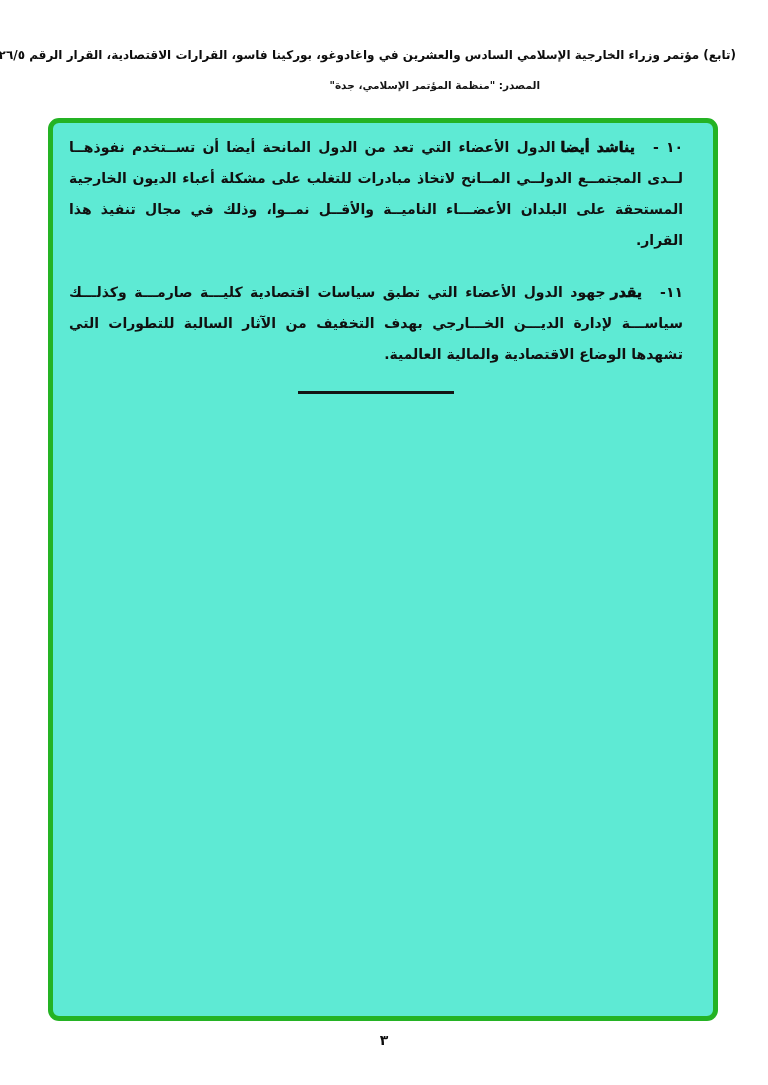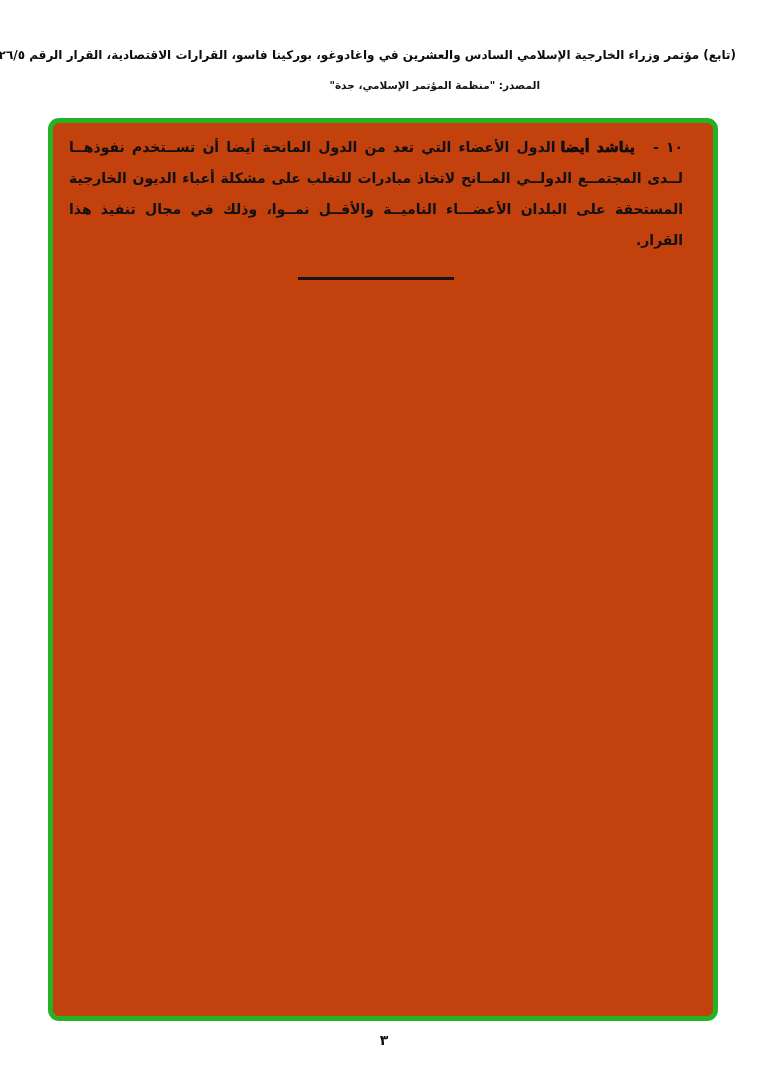--- a/index.html
+++ b/index.html
@@ -33,21 +33,21 @@
     color: #141414;
     white-space: nowrap;
   }
 
   .highlight-box {
     position: absolute;
     left: 48px; top: 118px;
     width: 670px; height: 903px;
     border: 5px solid #24b324;
     border-radius: 11px;
-    background: #c2410c;
+    background: #5eead4;
     padding: 9px 30px 0 16px;
   }
 
   .res-item {
     direction: rtl;
     text-align: justify;
     font-size: 14px;
     line-height: 31px;
     color: #101010;
     font-weight: bold;
@@ -88,20 +88,23 @@
   <div class="header-line">(تابع) مؤتمر وزراء الخارجية الإسلامي السادس والعشرين في واغادوغو، بوركينا فاسو، القرارات الاقتصادية، القرار الرقم ٢٦/٥-أق</div>
 
   <div class="source-line">المصدر:  "منظمة المؤتمر الإسلامي، جدة"</div>
 
   <div class="highlight-box" style="border-color: rgb(36, 179, 36);">
 
     <div class="res-item">
       <span class="num">١٠ -</span><span class="lead">يناشد أيضا</span><span class="body">الدول الأعضاء التي تعد من الدول المانحة أيضا أن تســتخدم نفوذهــا لــدى المجتمــع الدولــي المــانح لاتخاذ مبادرات للتغلب على مشكلة أعباء الديون الخارجية المستحقة على البلدان الأعضـــاء الناميــة والأقــل نمــوا، وذلك في مجال تنفيذ هذا القرار.</span>
     </div>
 
+    <div class="res-item">
+      <span class="num">١١-</span><span class="lead">يقدر</span><span class="body">جهود الدول الأعضاء التي تطبق سياسات اقتصادية كليـــة صارمـــة وكذلـــك سياســـة لإدارة الديـــن الخـــارجي بهدف التخفيف من الآثار السالبة للتطورات التي تشهدها الوضاع الاقتصادية والمالية العالمية.</span>
+    </div>
 
 
     <div class="section-divider"></div>
 
   </div>
 
   <div class="page-number">٣</div>
 
 </div>
 

